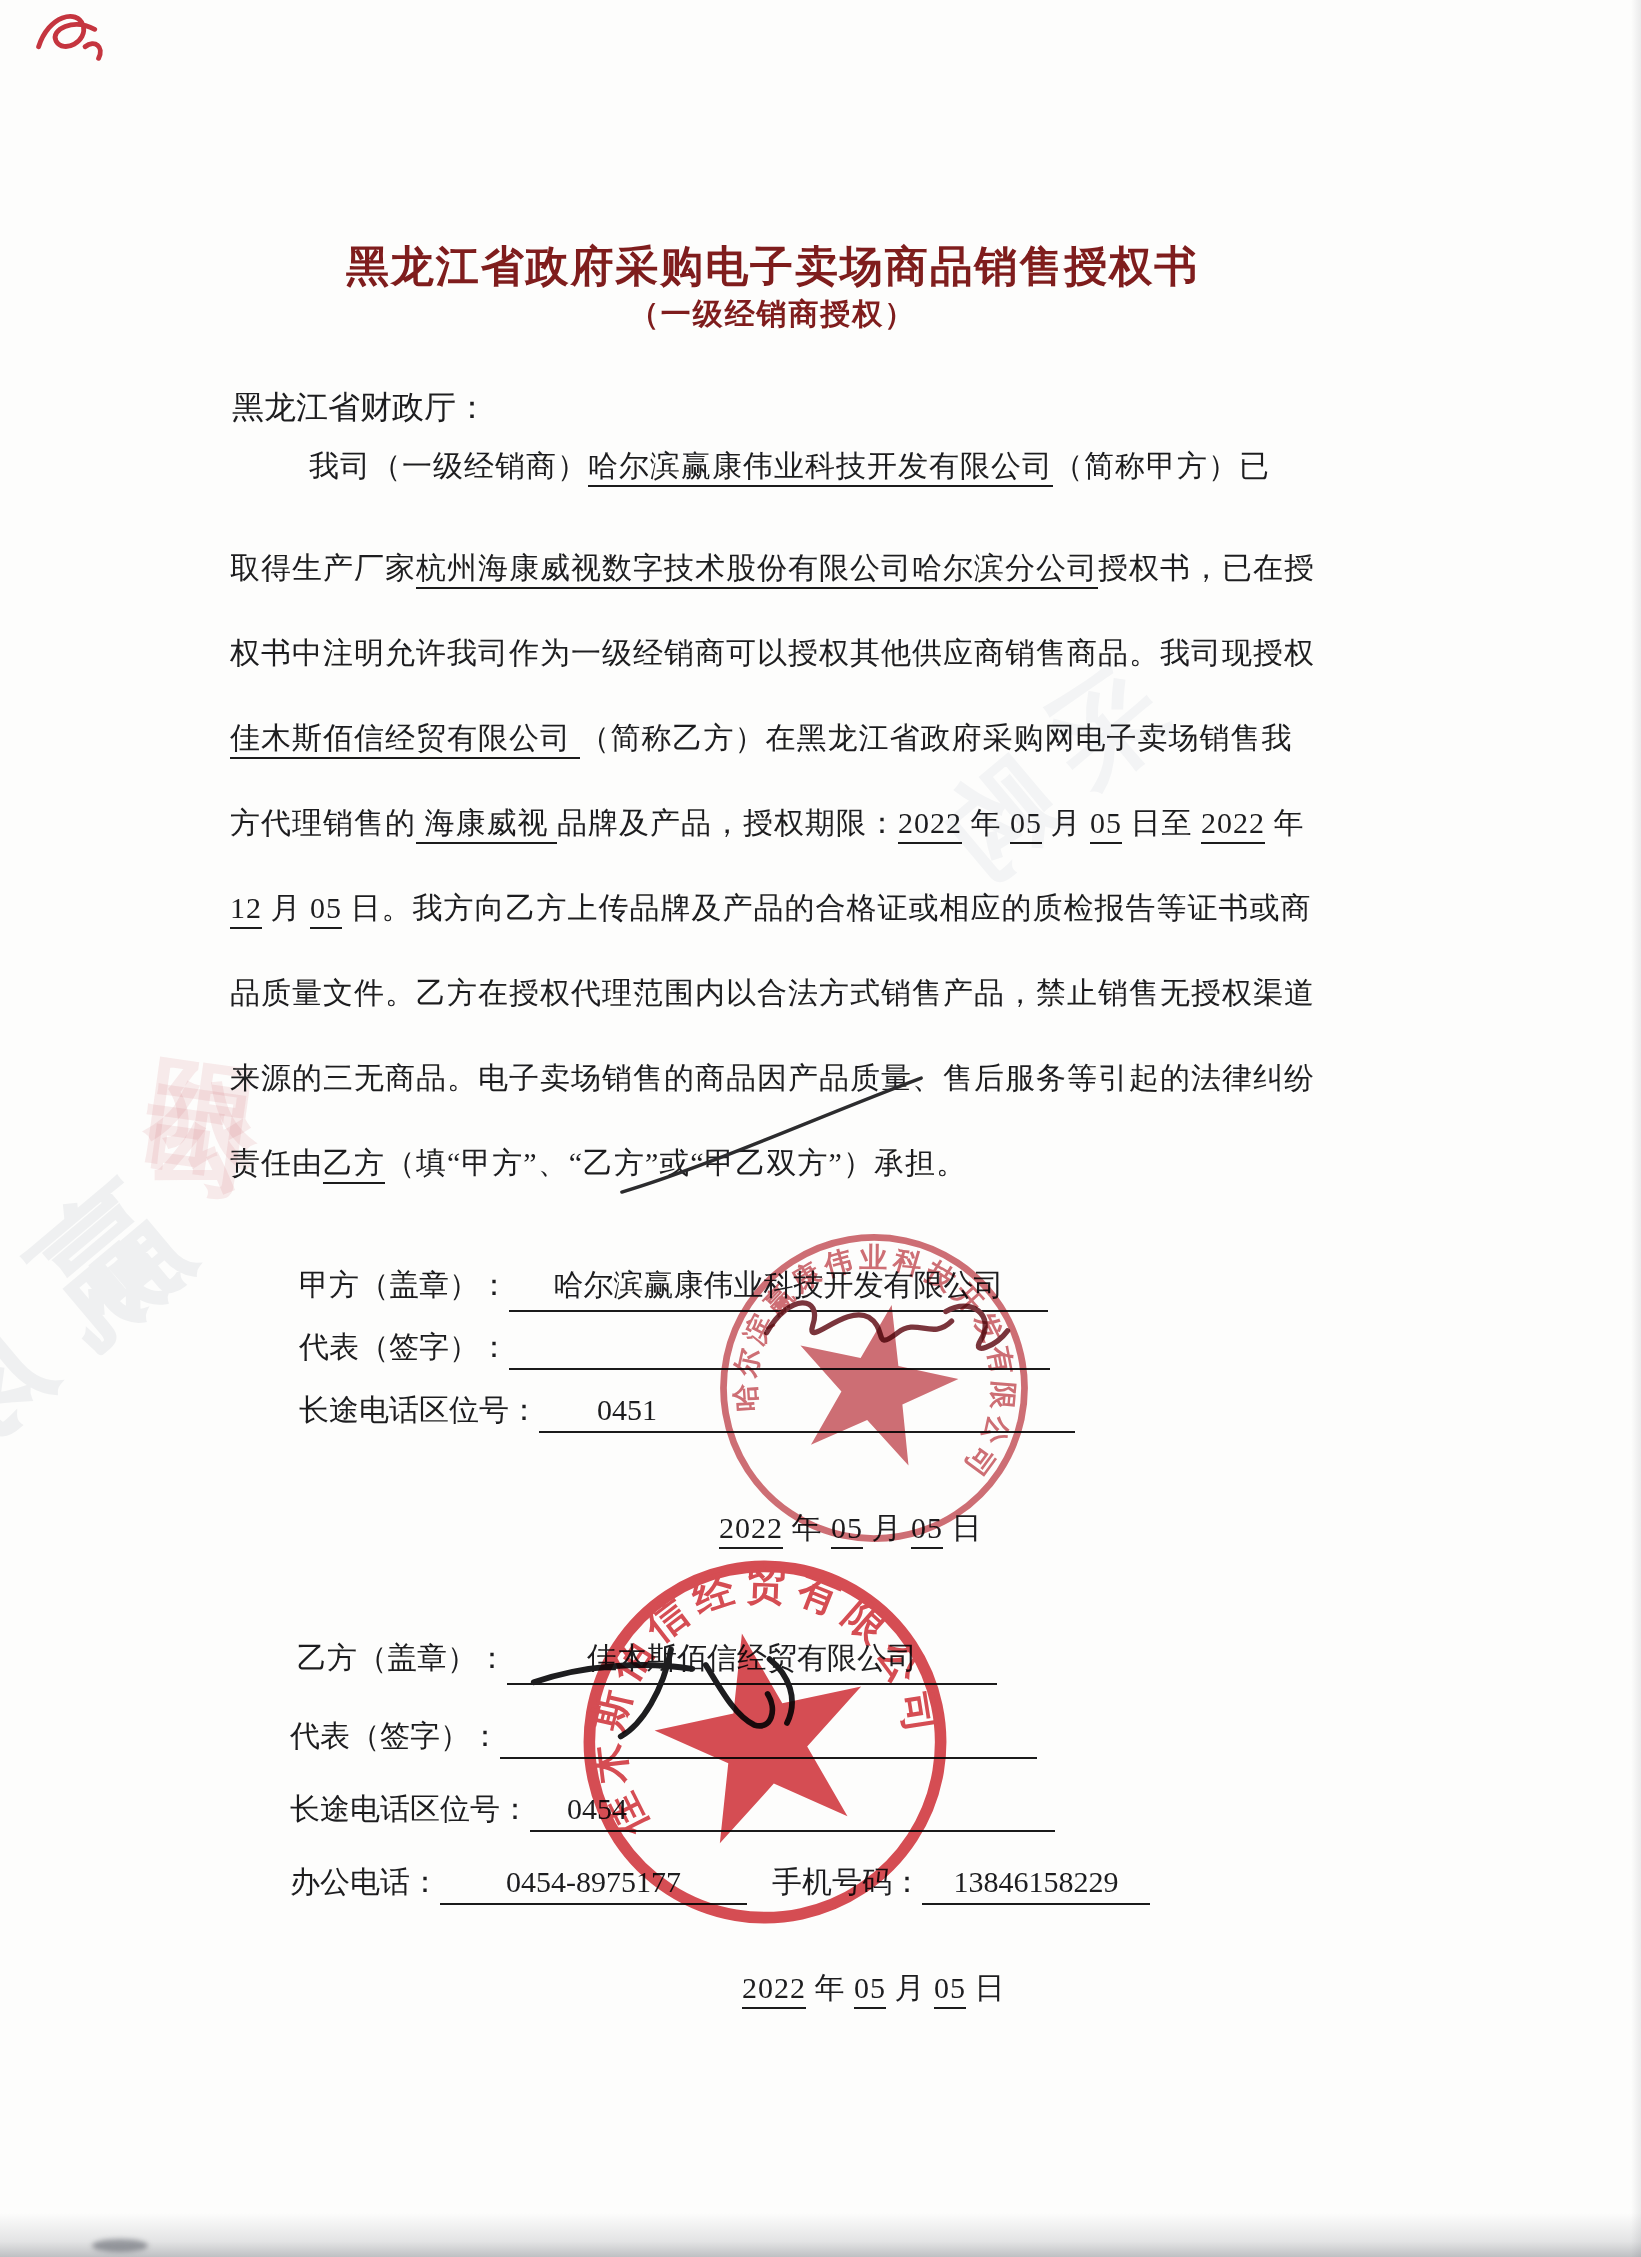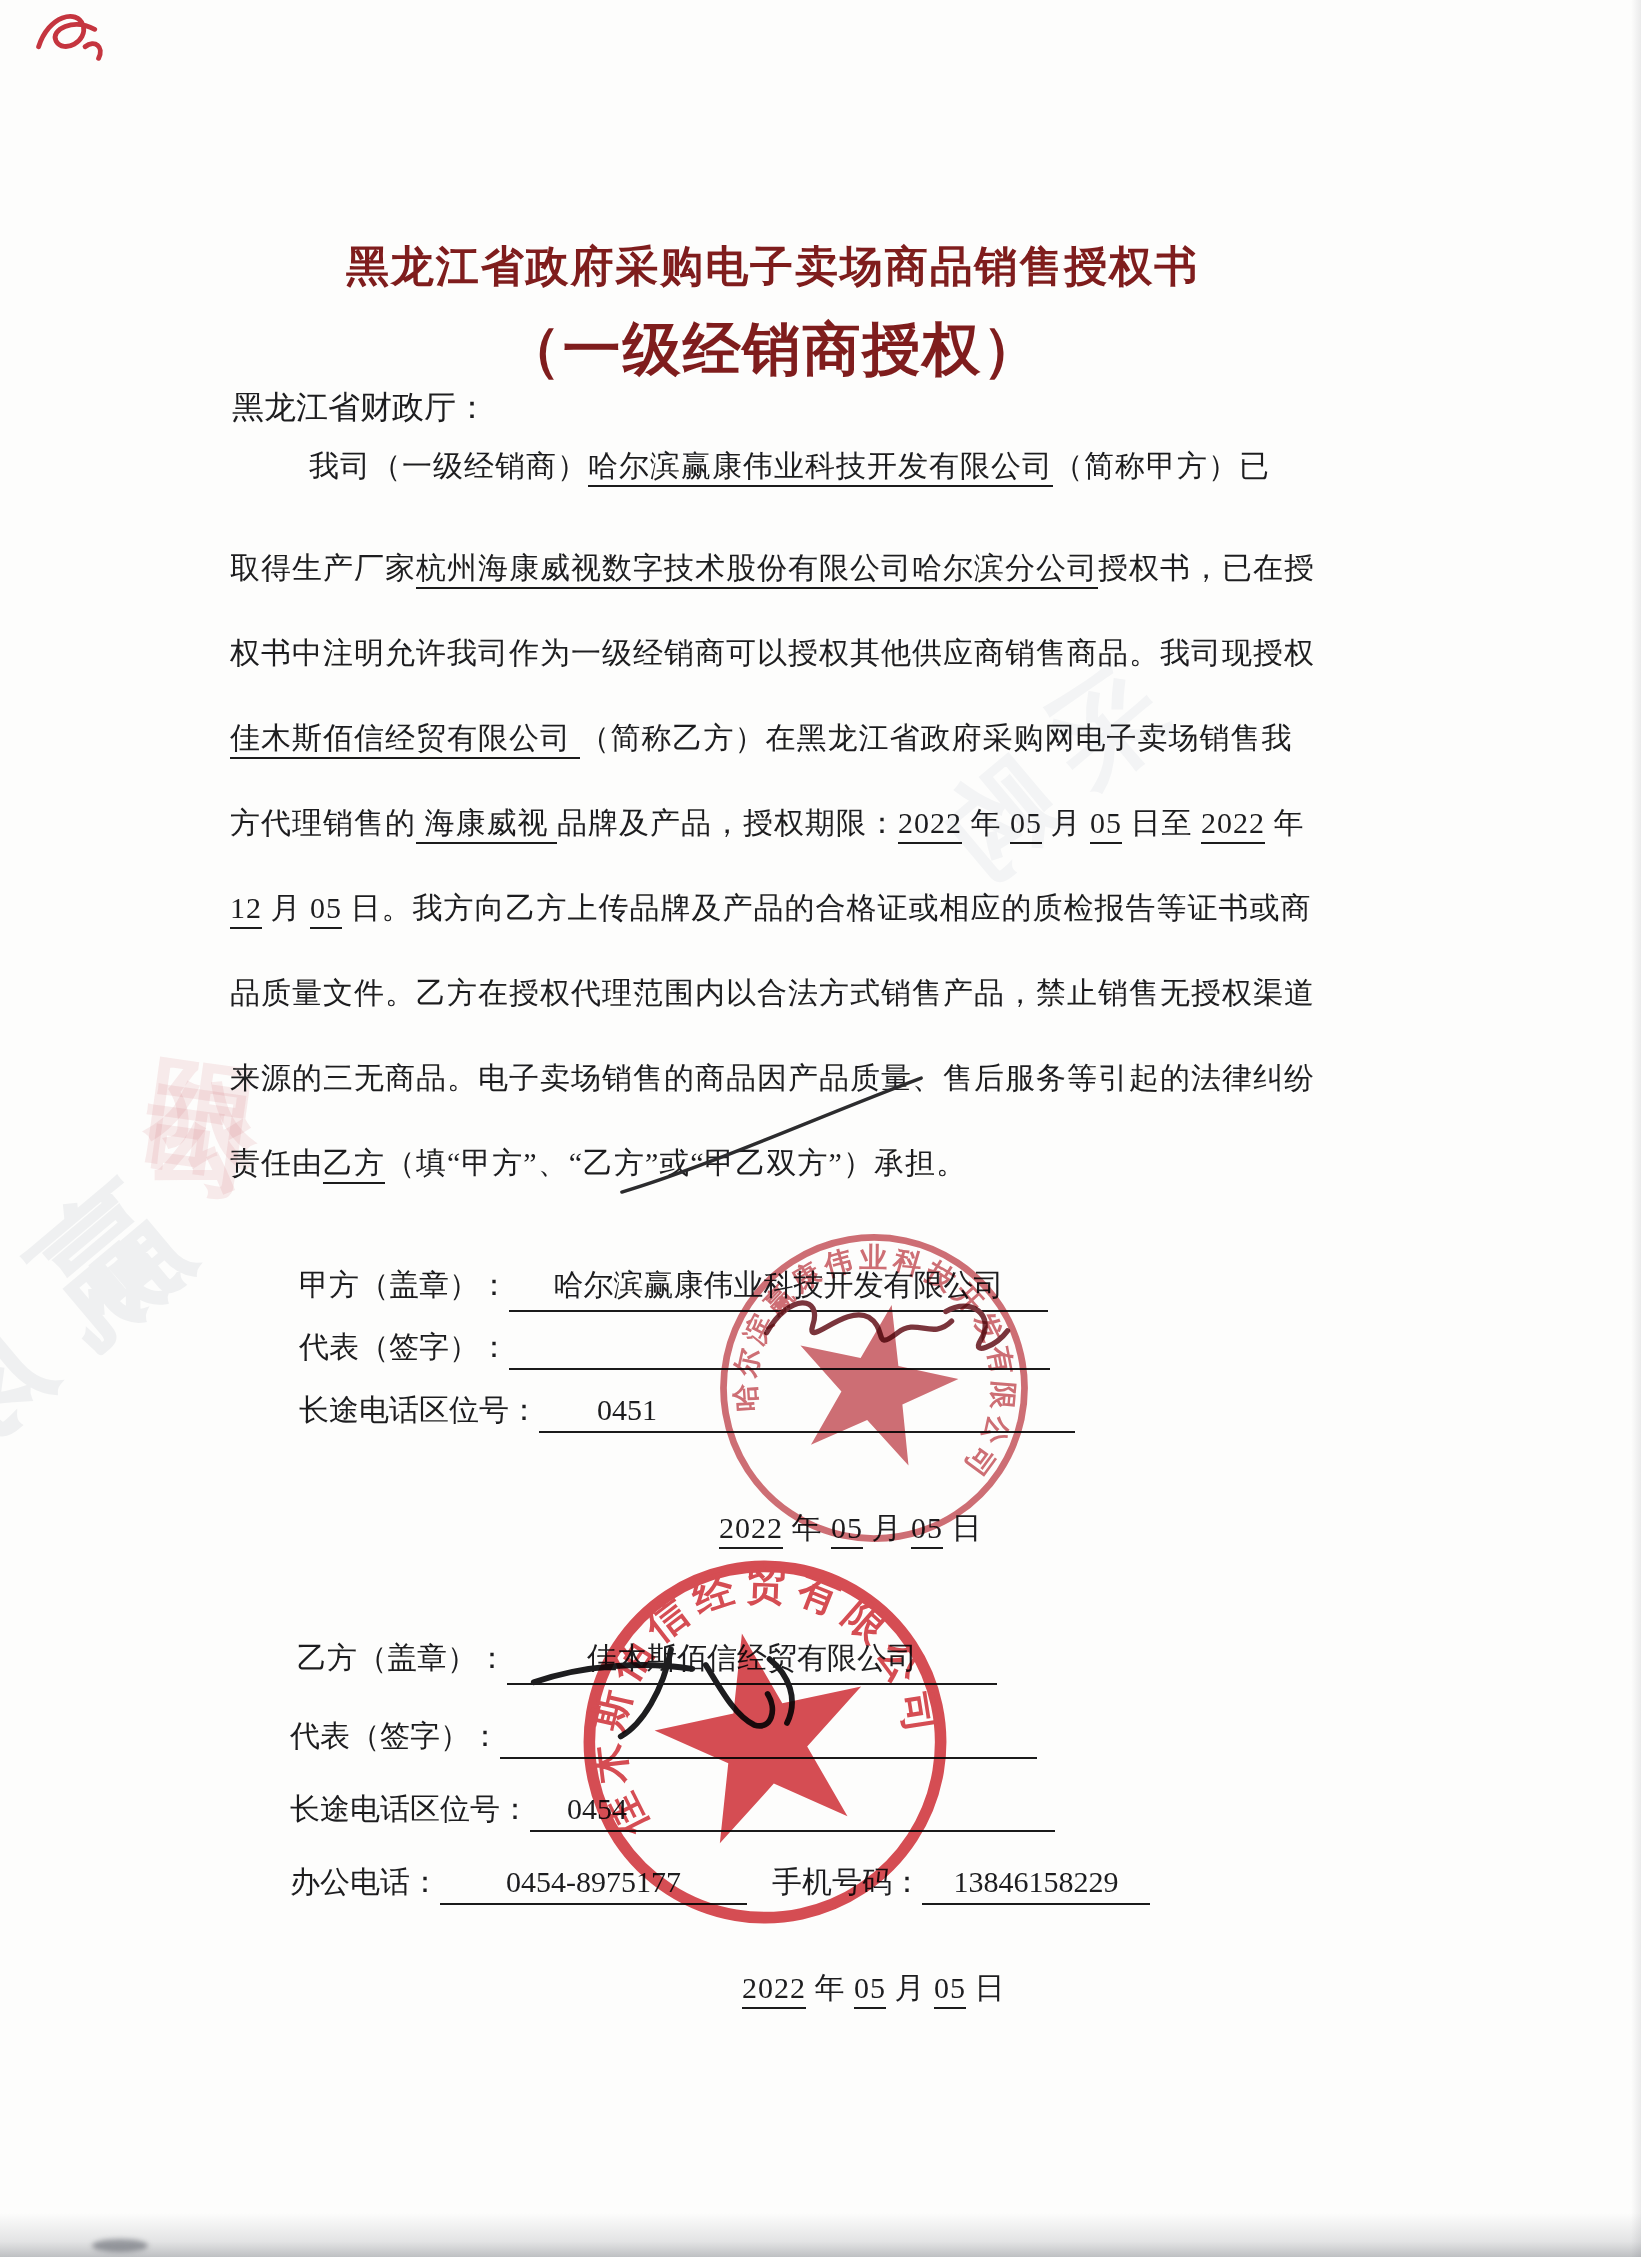--- a/index.html
+++ b/index.html
@@ -8,21 +8,21 @@
     background:#fdfdfc; overflow:hidden;
     font-family:"Liberation Serif","DejaVu Serif",serif; color:#1d1d1f;
   }
   
   .title1, .title2 {
     position:absolute; left:232px; width:1081px; text-align:center;
     font-family:"Liberation Sans","DejaVu Sans",sans-serif;
     font-weight:700; color:#7f1d1d; letter-spacing:1.9px; margin:0;
   }
   .title1 { top:238px; font-size:43px; }
-  .title2 { top:311px; font-size:58px; }
+  .title2 { top:294px; font-size:30px; }
   .salutation { position:absolute; left:232px; top:386px; font-size:32px; }
   .bline {
     position:absolute; left:230px; width:1023px; font-size:30px;
     letter-spacing:1px; white-space:nowrap;
   }
   .u { border-bottom:2.9px solid #1c1c1c; padding-bottom:2.9px; }
   
   .row { position:absolute; white-space:nowrap; font-size:30px; }
   .fill {
     display:inline-block; text-align:center;

